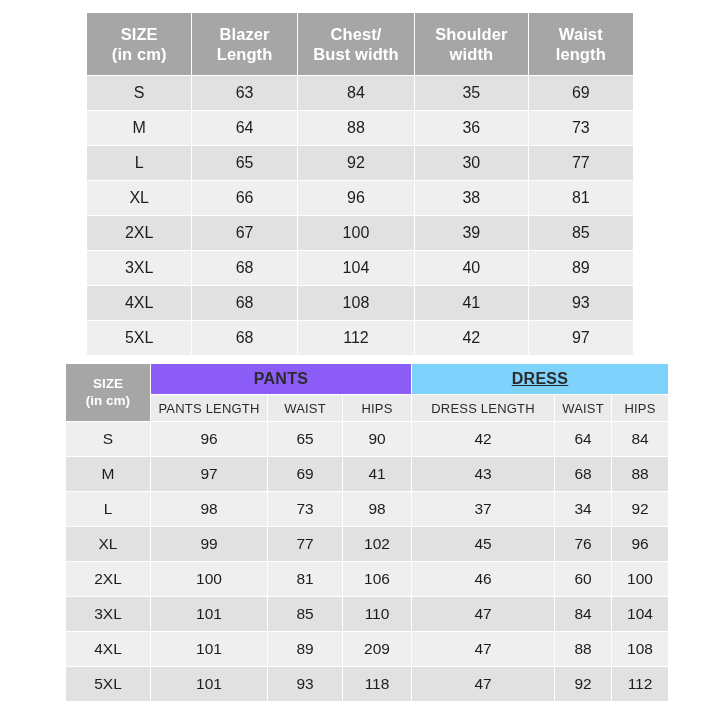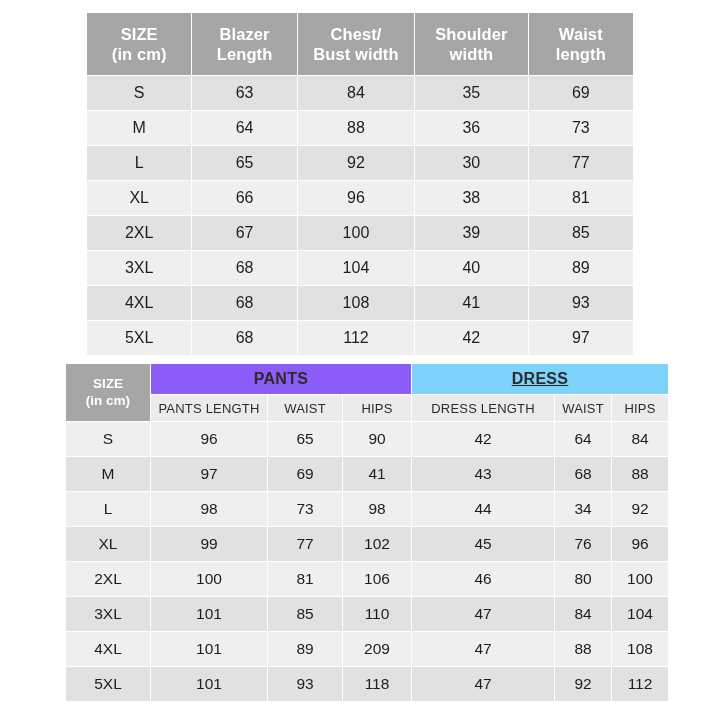--- a/index.html
+++ b/index.html
@@ -249,40 +249,40 @@
         <td>41</td>
         <td>43</td>
         <td>68</td>
         <td>88</td>
       </tr>
       <tr class="row-light">
         <td>L</td>
         <td>98</td>
         <td>73</td>
         <td>98</td>
-        <td>44</td>
+        <td>37</td>
         <td>34</td>
         <td>92</td>
       </tr>
       <tr class="row-dark">
         <td>XL</td>
         <td>99</td>
         <td>77</td>
         <td>102</td>
         <td>45</td>
         <td>76</td>
         <td>96</td>
       </tr>
       <tr class="row-light">
         <td>2XL</td>
         <td>100</td>
         <td>81</td>
         <td>106</td>
         <td>46</td>
-        <td>80</td>
+        <td>60</td>
         <td>100</td>
       </tr>
       <tr class="row-dark">
         <td>3XL</td>
         <td>101</td>
         <td>85</td>
         <td>110</td>
         <td>47</td>
         <td>84</td>
         <td>104</td>

